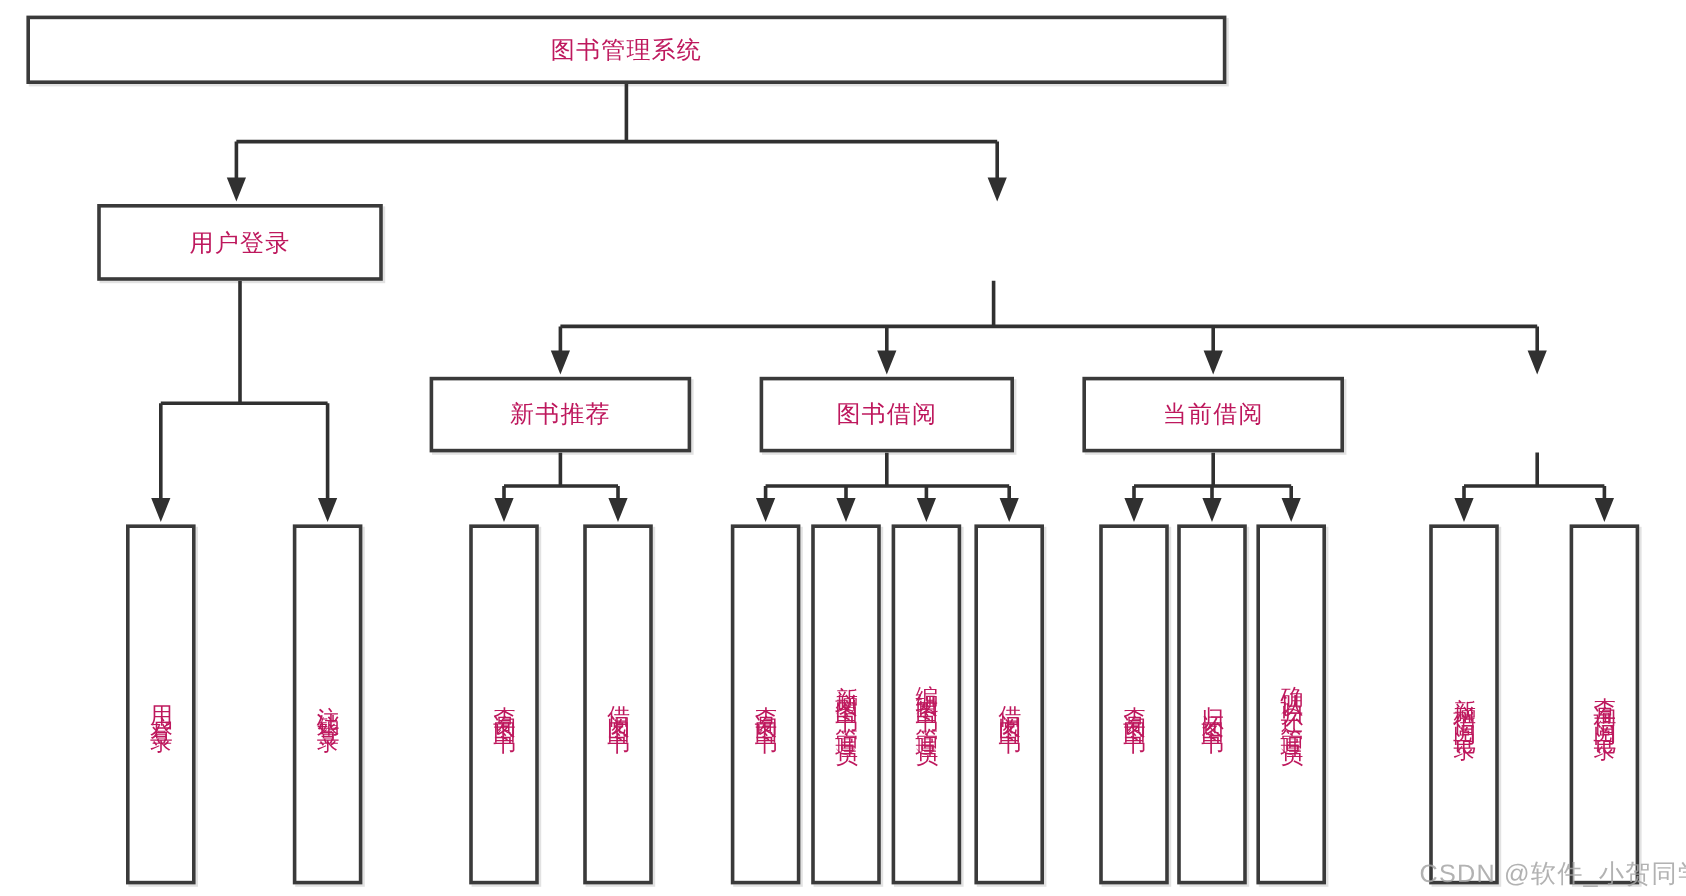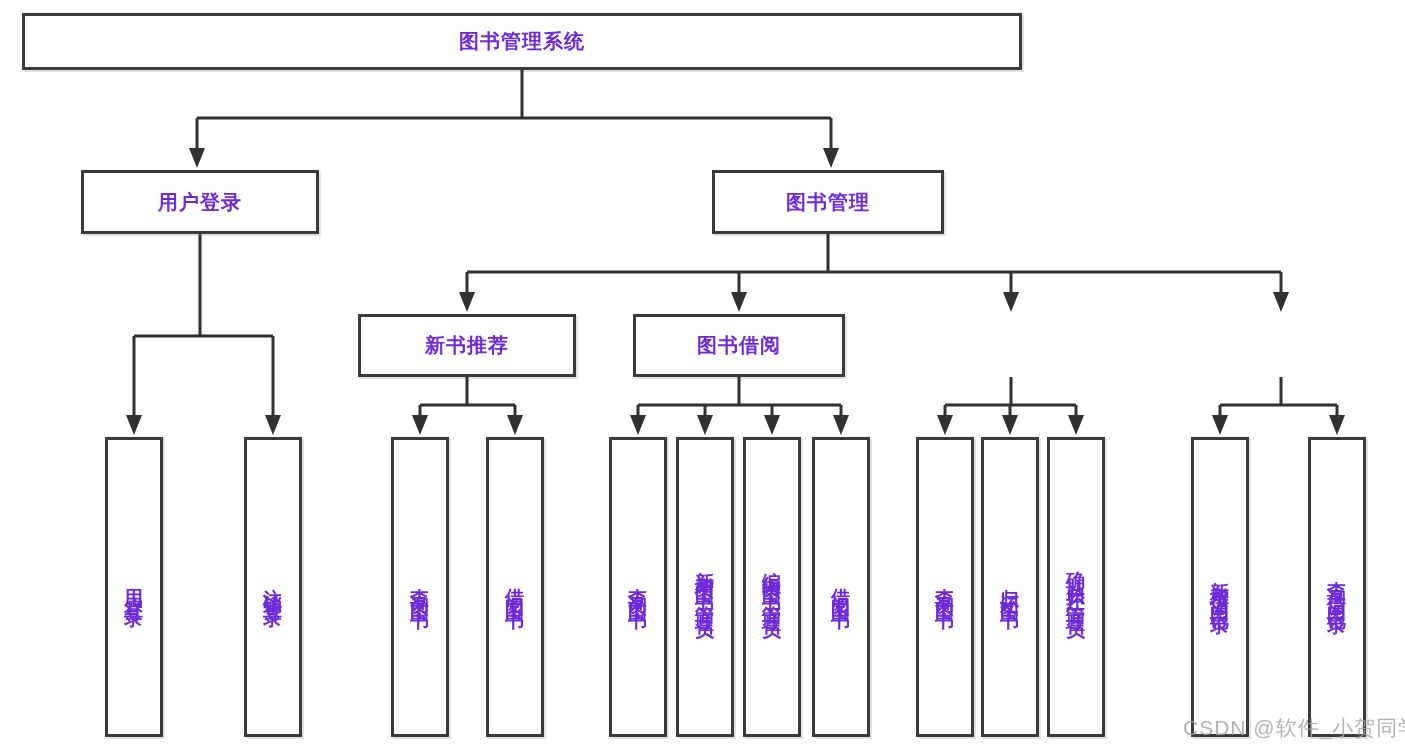--- a/index.html
+++ b/index.html
@@ -19,23 +19,22 @@
   }
   .box {
     position: absolute;
     box-sizing: border-box;
     background: #ffffff;
     border: 3px solid #3a3a3a;
     box-shadow: 2px 2px 0 rgba(60,60,60,0.15);
     display: flex;
     align-items: center;
     justify-content: center;
-    color: #6d28d9;
+    color: #be185d;
     z-index: 2;
-    font-weight: bold;
   }
   .box.h { font-size: 20px; letter-spacing: 1px; }
   .box.v {
     width: 58px;
     top: 437px;
     height: 300px;
     font-size: 19px;
   }
   .box.v .vt {
     writing-mode: vertical-rl;
@@ -96,24 +95,24 @@
       <polygon points="1002,415 1018,415 1010,435"></polygon>
       <polygon points="1068,415 1084,415 1076,435"></polygon>
       <polygon points="1212,415 1228,415 1220,435"></polygon>
       <polygon points="1329,415 1345,415 1337,435"></polygon>
     </g>
   </svg>
 
   <div class="box h" style="left:22px; top:13px; width:1000px; height:57px;">图书管理系统</div>
 
   <div class="box h" style="left:81px; top:170px; width:238px; height:64px;">用户登录</div>
-  <div class="box h" style="left:712px; top:170px; width:232px; height:64px;">图书管理</div>
 
   <div class="box h" style="left:358px; top:314px; width:218px; height:63px;">新书推荐</div>
   <div class="box h" style="left:633px; top:314px; width:212px; height:63px;">图书借阅</div>
+  <div class="box h" style="left:902px; top:314px; width:218px; height:63px;">当前借阅</div>
 
   <div class="box v" style="left:105px;">
     <span class="vt">用户登录</span>
   </div>
   <div class="box v" style="left:244px;">
     <span class="vt">注销登录</span>
   </div>
 
   <div class="box v" style="left:391px;">
     <span class="vt">查询图书</span>

